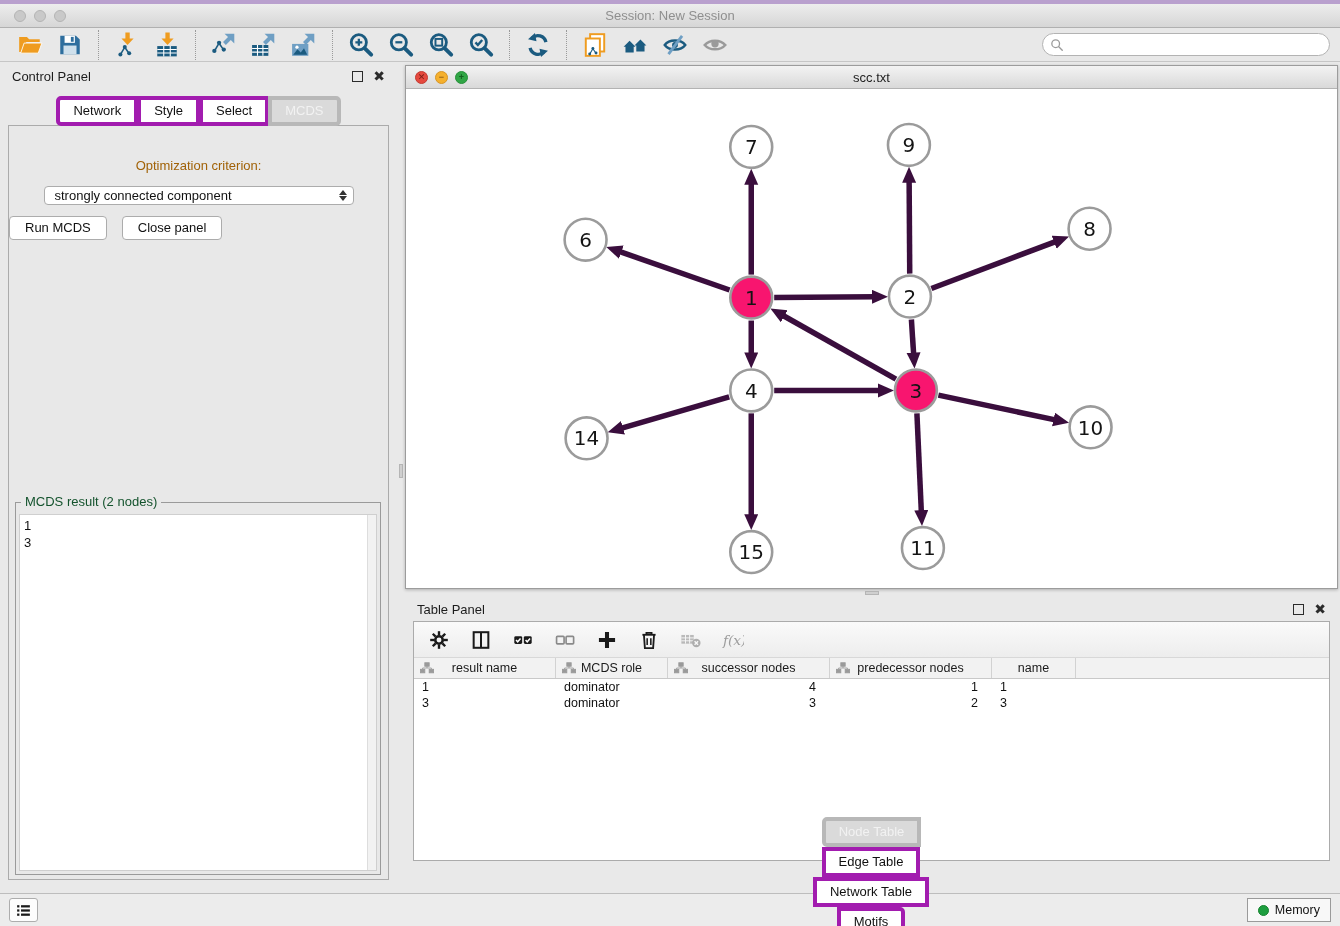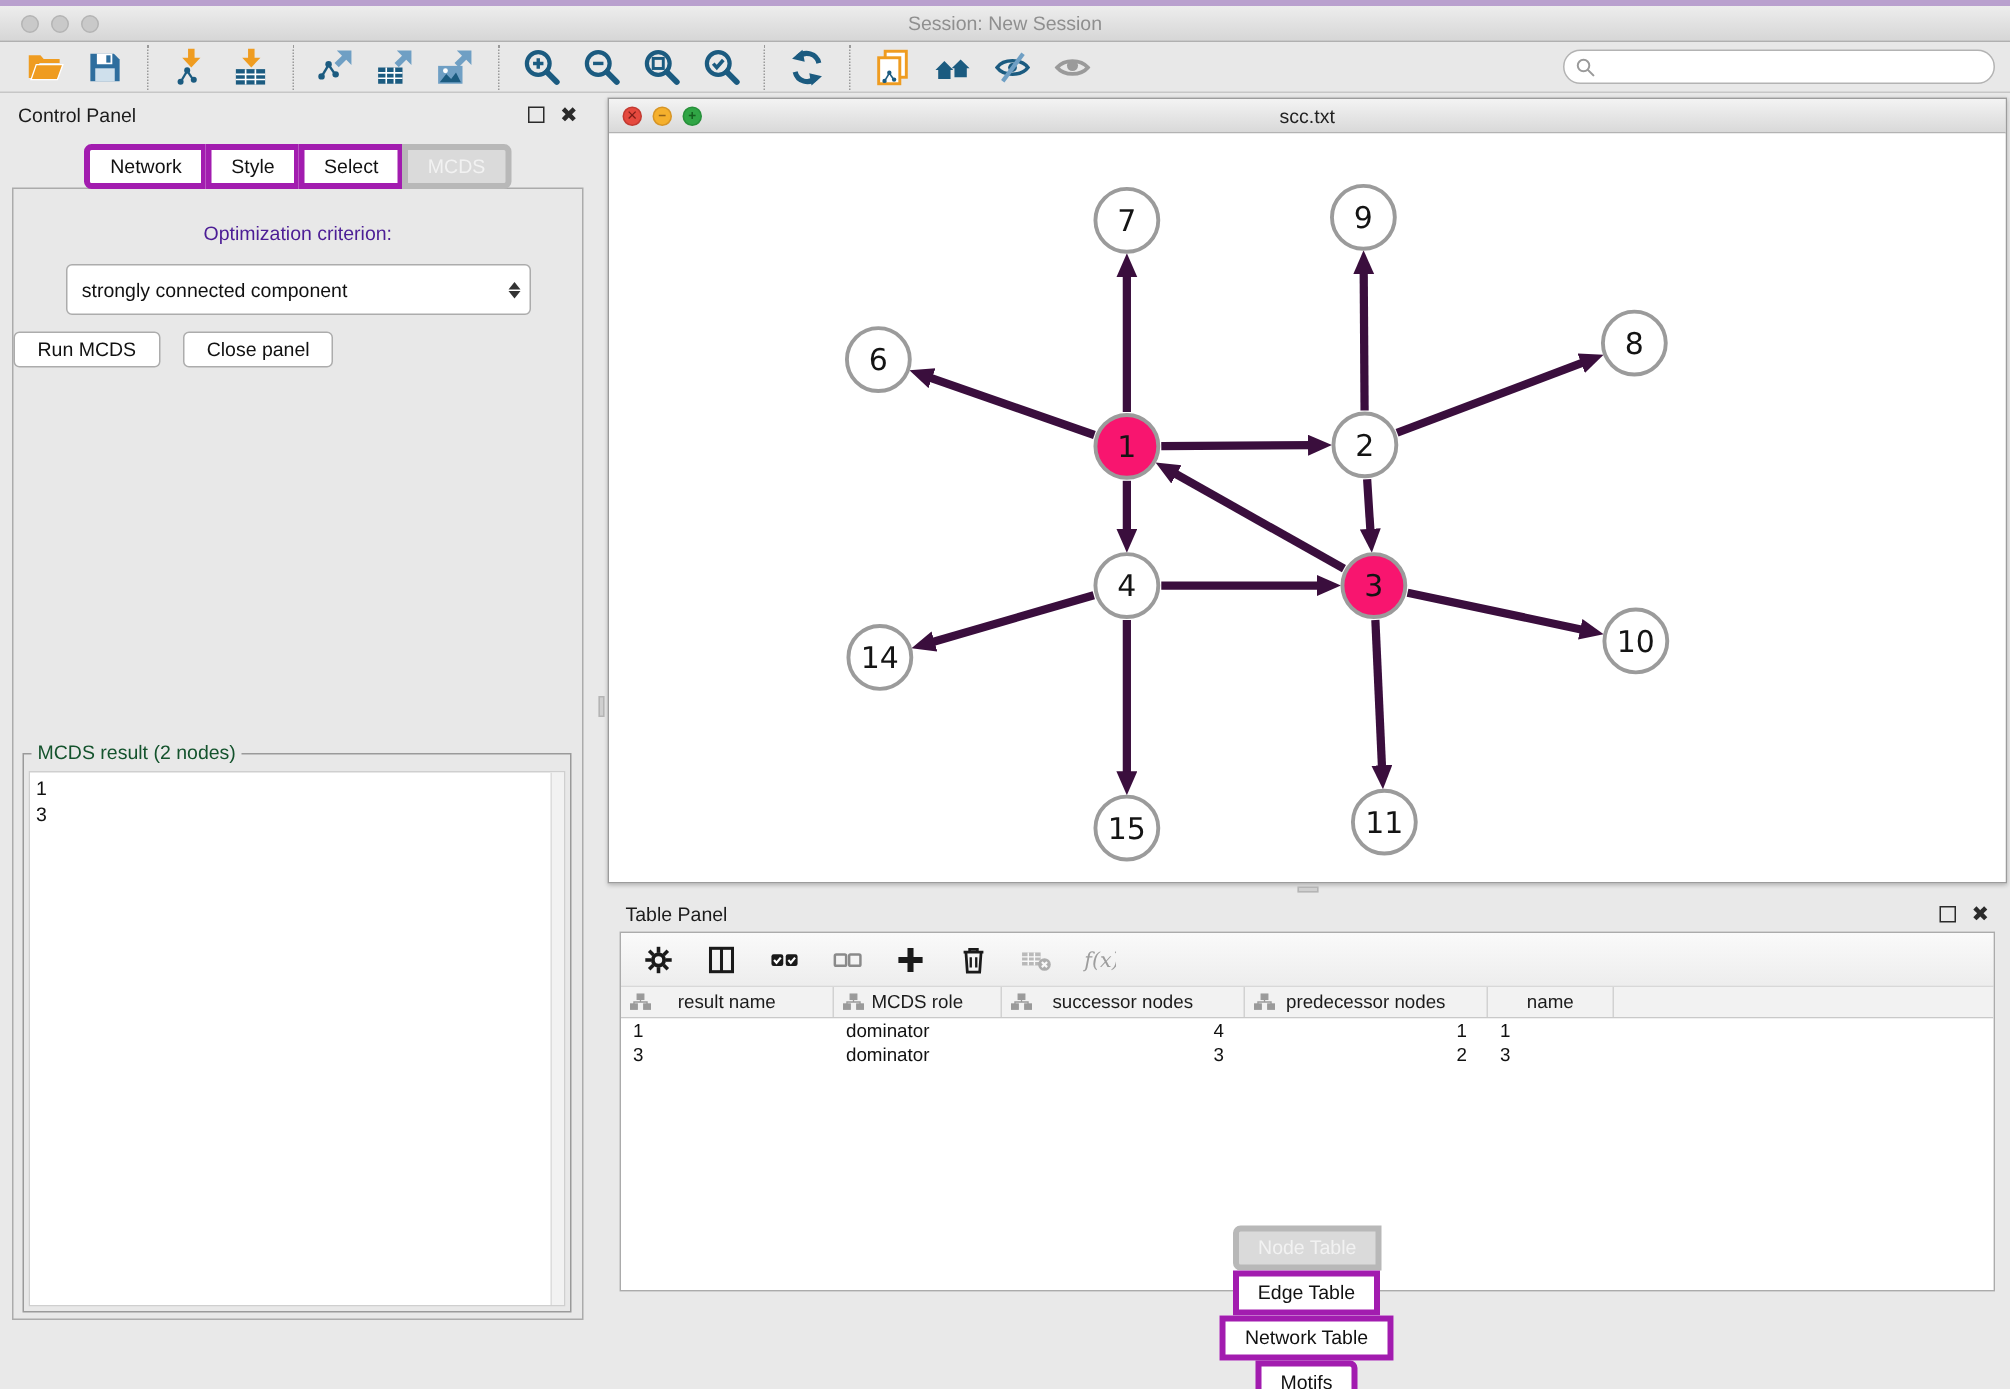--- a/index.html
+++ b/index.html
@@ -37,22 +37,22 @@
   .ph-icons { display:flex; gap:10px; align-items:center; }
   .ph-float { width:11px; height:11px; border:1.6px solid #2b2b2b; background:transparent; }
   .ph-close { font-size:14px; font-weight:bold; color:#2b2b2b; line-height:11px; }
   .seg-row { display:flex; justify-content:center; margin-top:6px; position:relative; z-index:2; }
   .seg { border:4px solid #a21caf; background:#fff; color:#111; font-size:13px;
     padding:3px 13px 4px; margin-left:-1px; cursor:default; }
   .seg:first-child { border-radius:5px 0 0 5px; margin-left:0; }
   .seg:last-child { border-radius:0 5px 5px 0; }
   .seg.selected { background:#dadada; color:#f2f2f2; border-color:#b8b8b8; }
   .cp-body { margin:0 8px 13px; border:1px solid #ababab; background:#e8e8e8; flex:1; position:relative; }
-  .opt-label { text-align:center; margin-top:22px; font-size:13px; color:#4c1d95; }
-  .combo { width:310px; height:34px; margin:13px auto 0; background:#fff; border:1px solid #acacac;
+  .opt-label { text-align:center; margin-top:32px; font-size:13px; color:#a16207; }
+  .combo { width:310px; height:19px; margin:13px auto 0; background:#fff; border:1px solid #acacac;
     border-radius:4px; display:flex; align-items:center; padding:0 6px 0 10px; font-size:13px; color:#111; }
   .combo .cmb-text { flex:1; }
   .combo .cmb-arrows { display:flex; flex-direction:column; gap:1px; align-items:center; }
   .cmb-arrows span { width:0; height:0; border-left:4px solid transparent; border-right:4px solid transparent; }
   .cmb-up { border-bottom:5px solid #333; }
   .cmb-down { border-top:5px solid #333; }
   .btn-row { display:flex; justify-content:flex-start; gap:15px; margin-top:11px; }
   .push-btn { background:#fff; border:1px solid #acacac; border-radius:4px; font-size:13px;
     color:#111; padding:3px 15px 4px; cursor:default; }
   .result-group { position:absolute; left:6px; right:7px; top:376px; bottom:4px; border:1px solid #9a9a9a; }
@@ -561,13 +561,31 @@
             <button class="seg selected">Node Table</button>
             <button class="seg">Edge Table</button>
             <button class="seg">Network Table</button>
             <button class="seg">Motifs</button>
           </div>
       </div>
 
     </div>
   </div>
 
+  <div class="statusbar">
+    <button class="sb-list-btn">
+      <svg viewBox="0 0 24 24">
+        <g fill="#1a1a1a">
+          <rect x="3" y="4.5" width="3.2" height="3.2"></rect>
+            <rect x="8.5" y="4.5" width="12.5" height="3.2"></rect>
+          <rect x="3" y="10.4" width="3.2" height="3.2"></rect>
+            <rect x="8.5" y="10.4" width="12.5" height="3.2"></rect>
+          <rect x="3" y="16.3" width="3.2" height="3.2"></rect>
+            <rect x="8.5" y="16.3" width="12.5" height="3.2"></rect>
+        </g>
+      </svg>
+    </button>
+    <button class="memory-btn">
+      <span class="mem-dot"></span>
+      <span>Memory</span>
+    </button>
+  </div>
 </div>
 
 </body></html>

